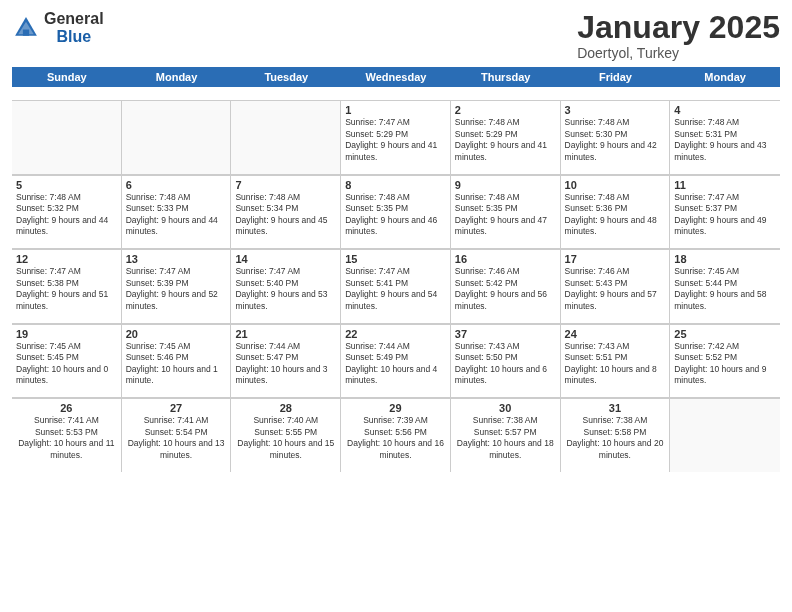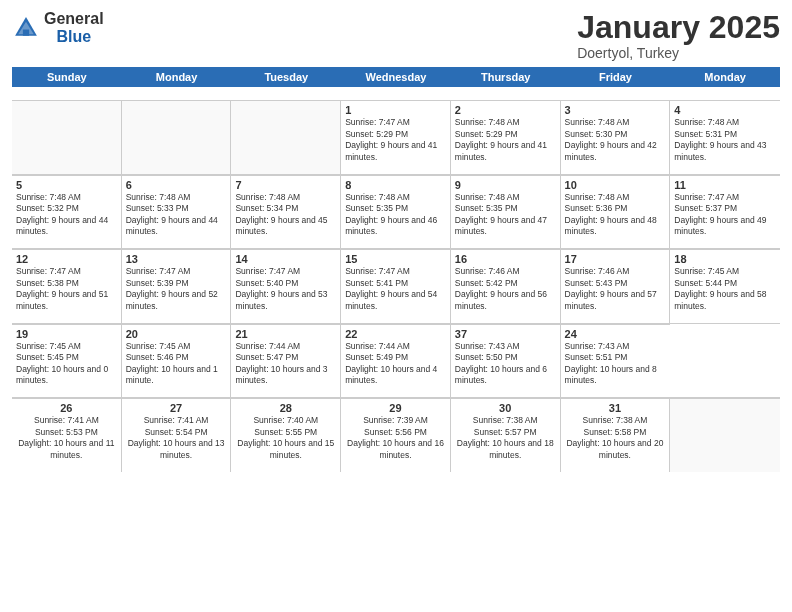--- a/index.html
+++ b/index.html
@@ -229,20 +229,23 @@
 Daylight: 10 hours and 3 minutes.</span></div>
           <div class="cal-cell"><span class="day-num">22</span><span class="cell-text" style="white-space: pre-line;">Sunrise: 7:44 AM
 Sunset: 5:49 PM
 Daylight: 10 hours and 4 minutes.</span></div>
           <div class="cal-cell"><span class="day-num">37</span><span class="cell-text" style="white-space: pre-line;">Sunrise: 7:43 AM
 Sunset: 5:50 PM
 Daylight: 10 hours and 6 minutes.</span></div>
           <div class="cal-cell"><span class="day-num">24</span><span class="cell-text" style="white-space: pre-line;">Sunrise: 7:43 AM
 Sunset: 5:51 PM
 Daylight: 10 hours and 8 minutes.</span></div>
+          <div class="cal-cell"><span class="day-num">25</span><span class="cell-text" style="white-space: pre-line;">Sunrise: 7:42 AM
+Sunset: 5:52 PM
+Daylight: 10 hours and 9 minutes.</span></div>
         </div>
         <div class="cal-row">
           <div class="cal-cell"><span class="day-num">26</span><span class="cell-text" style="white-space: pre-line;">Sunrise: 7:41 AM
 Sunset: 5:53 PM
 Daylight: 10 hours and 11 minutes.</span></div>
           <div class="cal-cell"><span class="day-num">27</span><span class="cell-text" style="white-space: pre-line;">Sunrise: 7:41 AM
 Sunset: 5:54 PM
 Daylight: 10 hours and 13 minutes.</span></div>
           <div class="cal-cell"><span class="day-num">28</span><span class="cell-text" style="white-space: pre-line;">Sunrise: 7:40 AM
 Sunset: 5:55 PM

